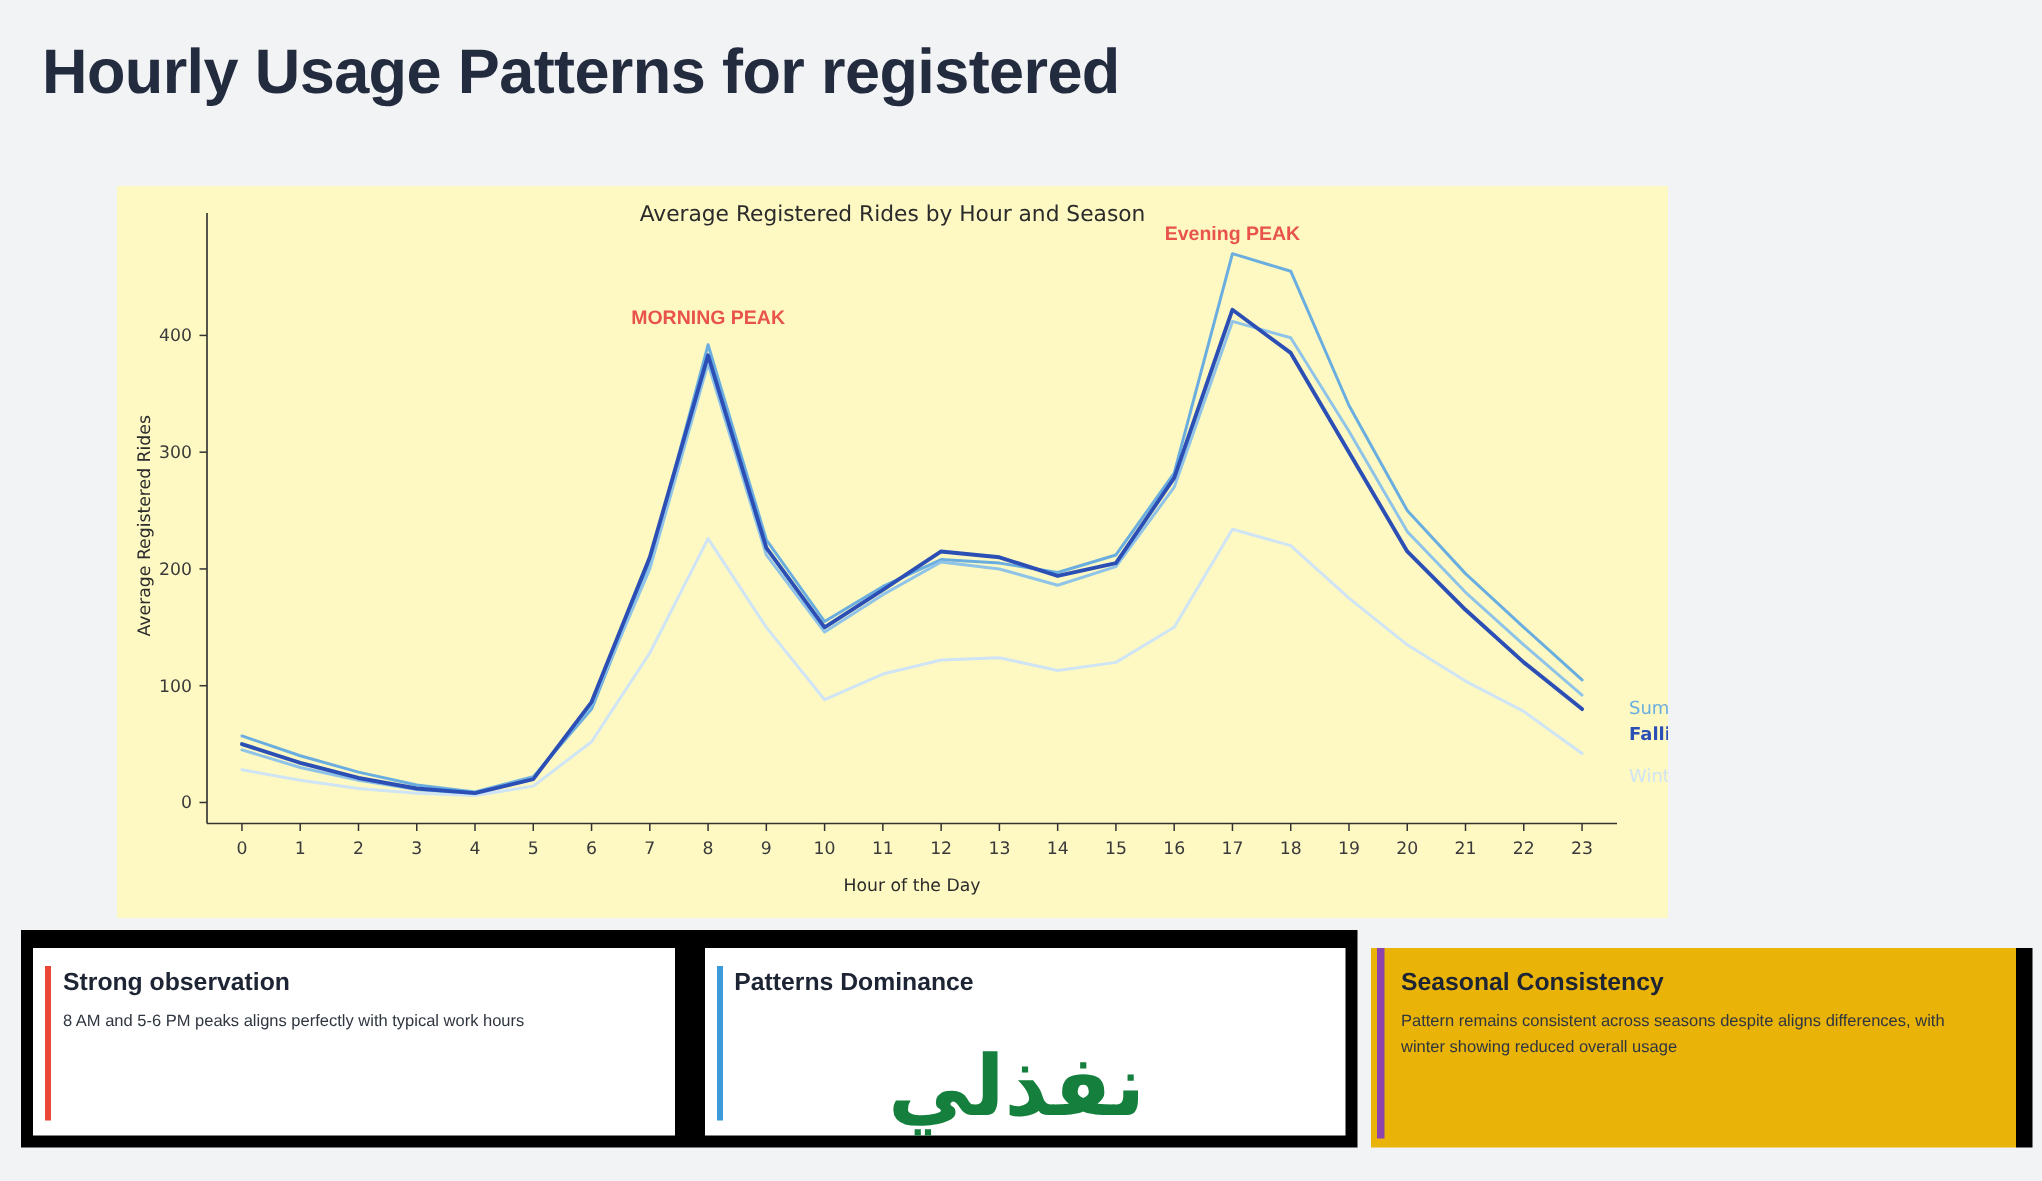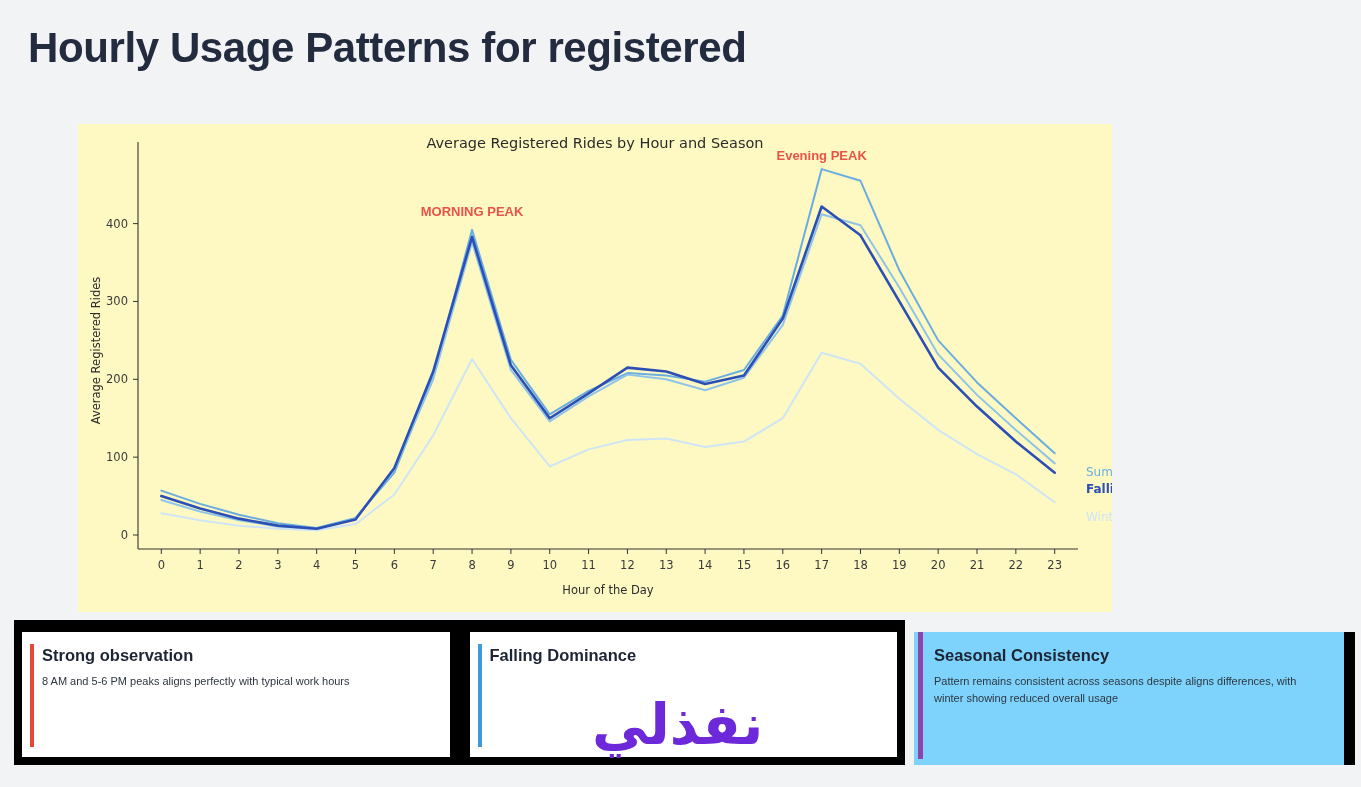--- a/index.html
+++ b/index.html
@@ -102,42 +102,42 @@
   .card-body {
     font-size: 11px;
     color: #2f3640;
     line-height: 1.55;
   }
 
   #card-3-wrap {
     position: absolute;
     left: 914px; top: 12px;
     width: 430px; height: 133px;
-    background: #7dd3fc;
+    background: #eab308;
     padding: 14px 18px 10px 20px;
   }
   #card-3-accent {
     position: absolute;
     left: 4px; top: 0px; bottom: 6px;
     width: 5px;
     background: #8e44ad;
   }
   #card-3-blackedge {
     position: absolute;
     left: 1344px; top: 12px;
     width: 11px; height: 133px;
     background: #000000;
   }
 
   
   #watermark-ar {
     position: absolute;
     left: 592px; top: 692px;
     font-size: 56px;
-    color: #6d28d9;
+    color: #15803d;
     font-family: "DejaVu Sans", sans-serif;
     font-weight: bold;
     letter-spacing: 2px;
     pointer-events: none;
     z-index: 40;
   }
   #watermark-url {
     position: absolute;
     left: 600px; top: 752px;
     font-size: 31px;
@@ -235,21 +235,21 @@
   <div id="frame-left">
 
     <div class="card">
       <div class="card-accent" style="background:#e8473a"></div>
       <div class="card-title">Strong observation</div>
       <div class="card-body">8 AM and 5-6 PM peaks aligns perfectly with typical work hours</div>
     </div>
 
     <div class="card">
       <div class="card-accent" style="background:#3d9bdc"></div>
-      <div class="card-title">Falling Dominance</div>
+      <div class="card-title">Patterns Dominance</div>
     </div>
 
   </div>
 
   <div id="card-3-wrap">
     <div id="card-3-accent"></div>
     <div class="card-title">Seasonal Consistency</div>
     <div class="card-body">Pattern remains consistent across seasons despite aligns differences, with winter showing reduced overall usage</div>
   </div>
 

